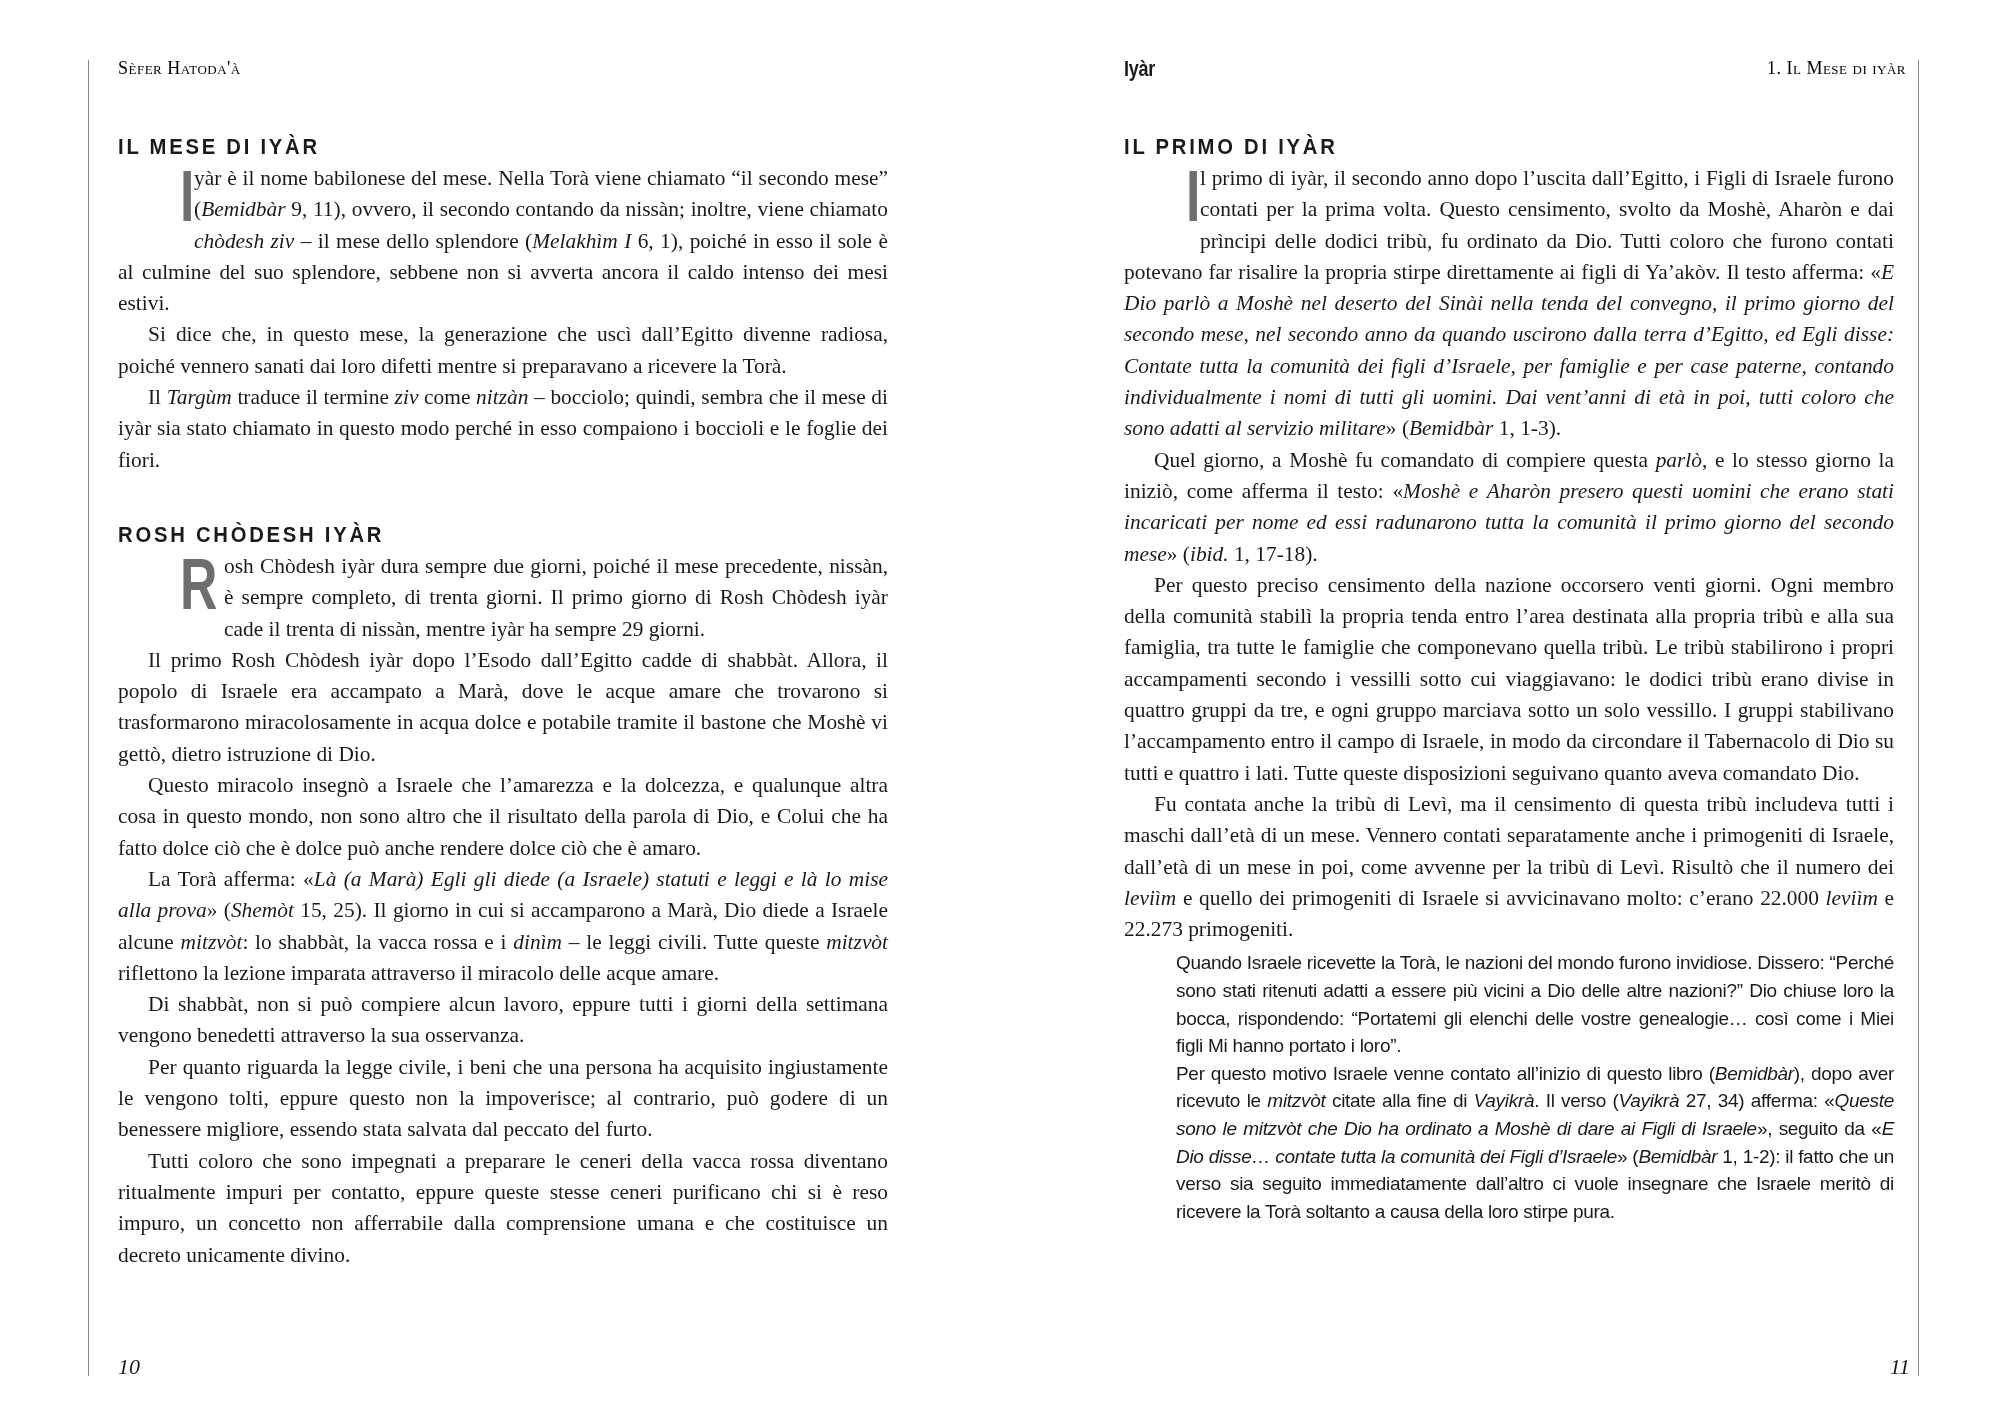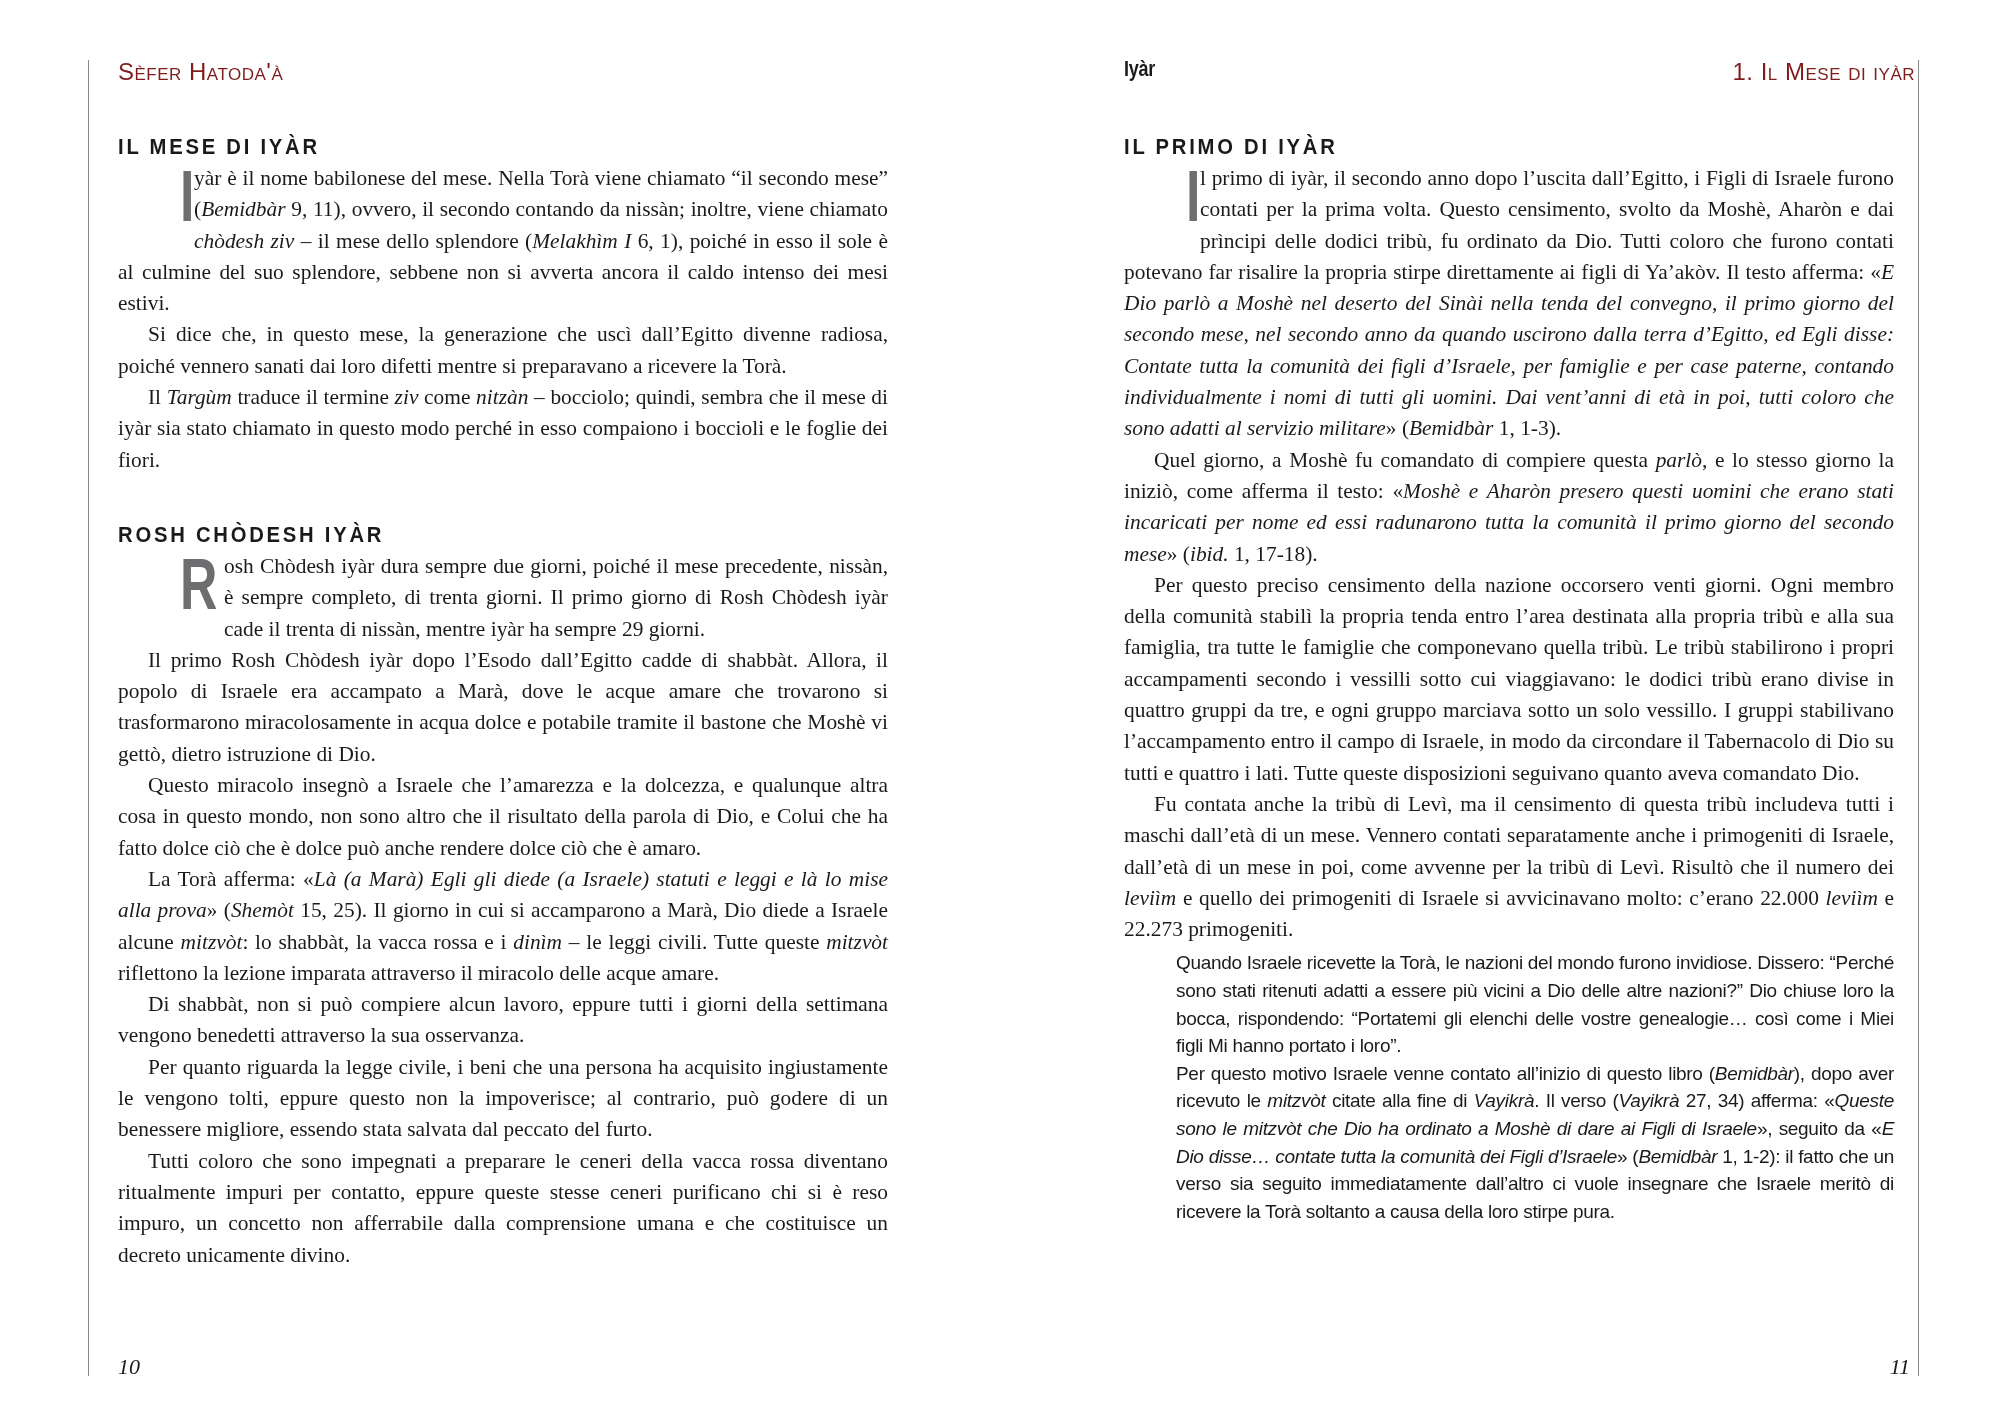--- a/index.html
+++ b/index.html
@@ -3,23 +3,23 @@
 <meta charset="utf-8">
 <style>
   html, body { margin: 0; padding: 0; background: #ffffff; }
   body { width: 2008px; height: 1417px; position: relative; overflow: hidden; color: #1a1a1a; }
   .page { position: absolute; top: 0; height: 1417px; }
   .page-left { left: 0; width: 1004px; }
   .page-right { left: 1004px; width: 1004px; }
   .rule { position: absolute; width: 1px; background: #8a8a8a; top: 60px; height: 1316px; }
   .rule-left { left: 88px; }
   .rule-right { left: 914px; }
-  .running-head { position: absolute; top: 58px; font-family: Liberation Sans, sans-serif; font-size: 24px; font-variant: small-caps; letter-spacing: 0.5px; color: #7f1d1d; }
+  .running-head { position: absolute; top: 58px; font-family: Liberation Serif, serif; font-size: 18px; font-variant: small-caps; letter-spacing: 0.5px; color: #000000; }
   .rh-left { left: 118px; }
-  .rh-right { right: 93px; }
+  .rh-right { right: 102px; }
   .rh-chapter { position: absolute; top: 56px; left: 120px; font-family: "Liberation Sans", "DejaVu Sans", sans-serif; font-weight: bold; font-size: 22px; letter-spacing: -0.3px; transform: scaleX(0.82); transform-origin: left; }
   .column { position: absolute; width: 770px; font-family: "Liberation Serif", "DejaVu Serif", serif; font-size: 21.4px; line-height: 31.3px; text-align: justify; }
   .page-left .column { left: 118px; top: 132px; }
   .page-right .column { left: 120px; top: 132px; }
   h2.section { margin: 0 0 1px 0; font-family: "Liberation Sans", "DejaVu Sans", sans-serif; font-weight: bold; font-size: 22px; letter-spacing: 3px; line-height: 30px; text-transform: uppercase; transform: scaleX(0.92); transform-origin: left; }
   h2.section.gap { margin-top: 44px; }
   p { margin: 0; text-indent: 30px; }
   p.first { text-indent: 0; }
   .dropcap { float: left; font-family: "Liberation Sans", "DejaVu Sans", sans-serif; font-weight: bold; color: #6e6e70; font-size: 72px; line-height: 56px; height: 58px; margin: 5px 6px 0 62px; transform: scaleX(0.72); transform-origin: left top; }
   .dropcap.narrow { margin-right: -6px; }

